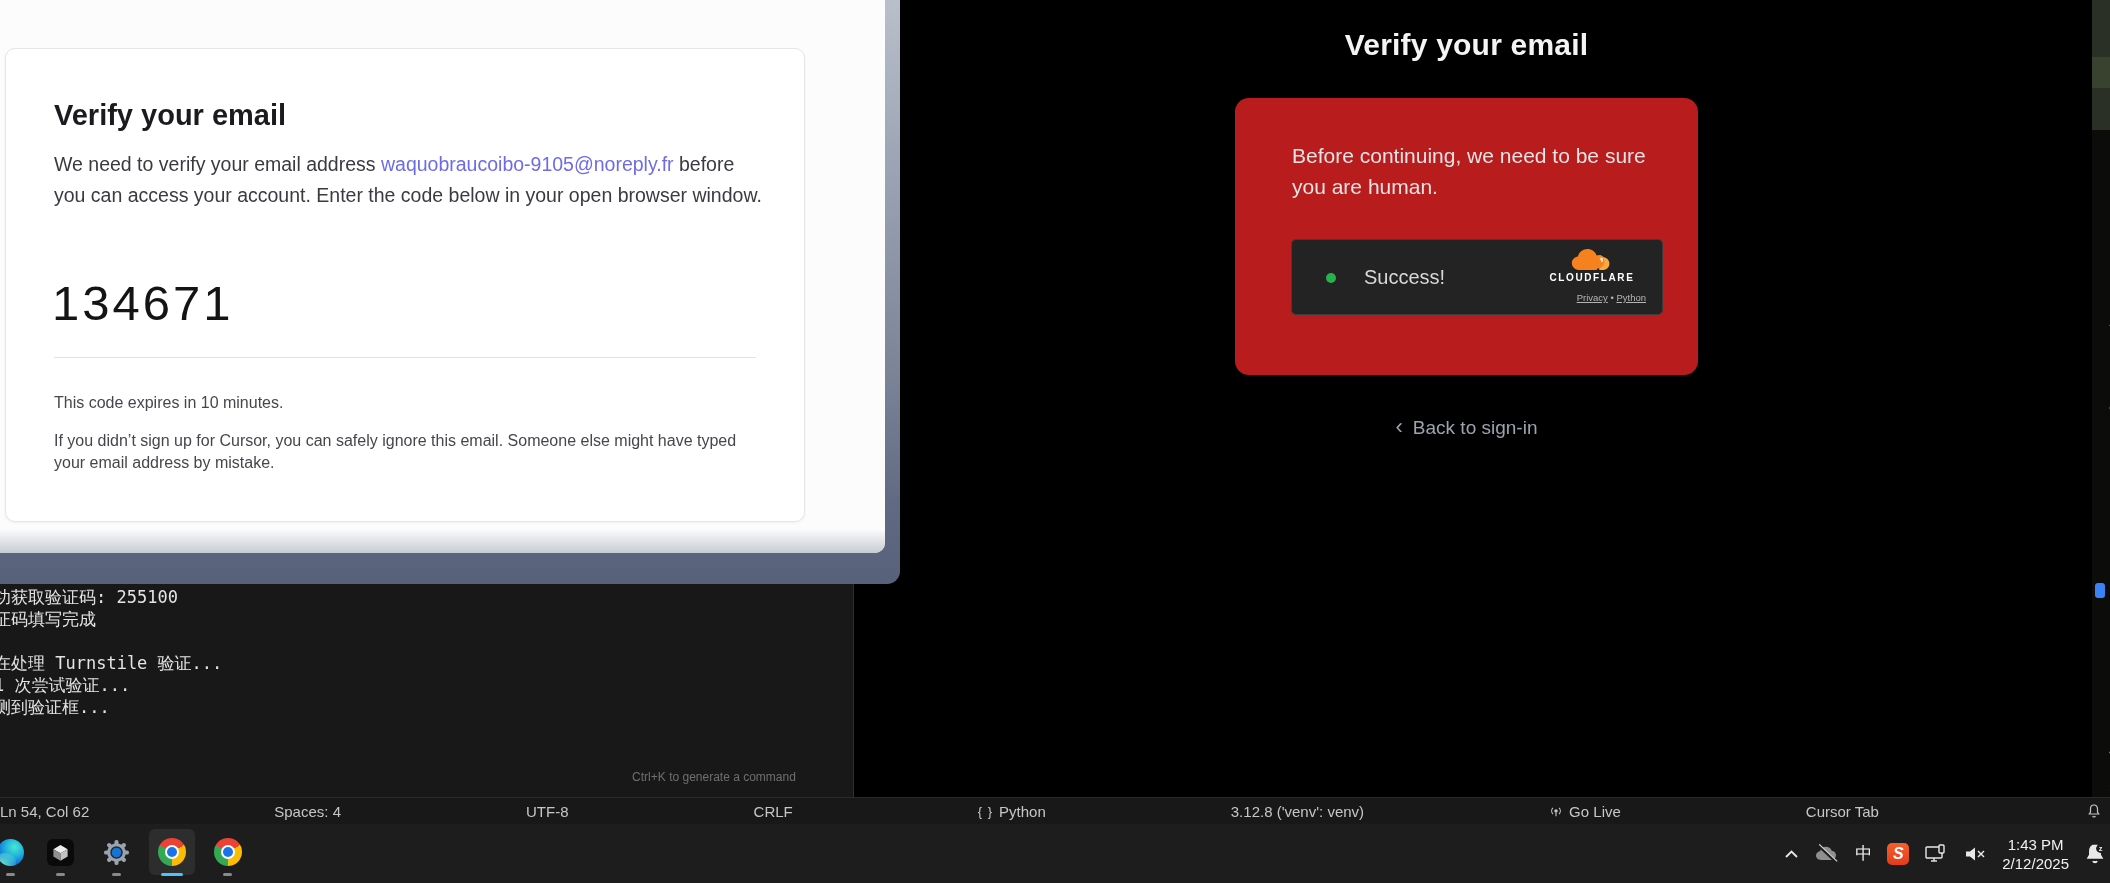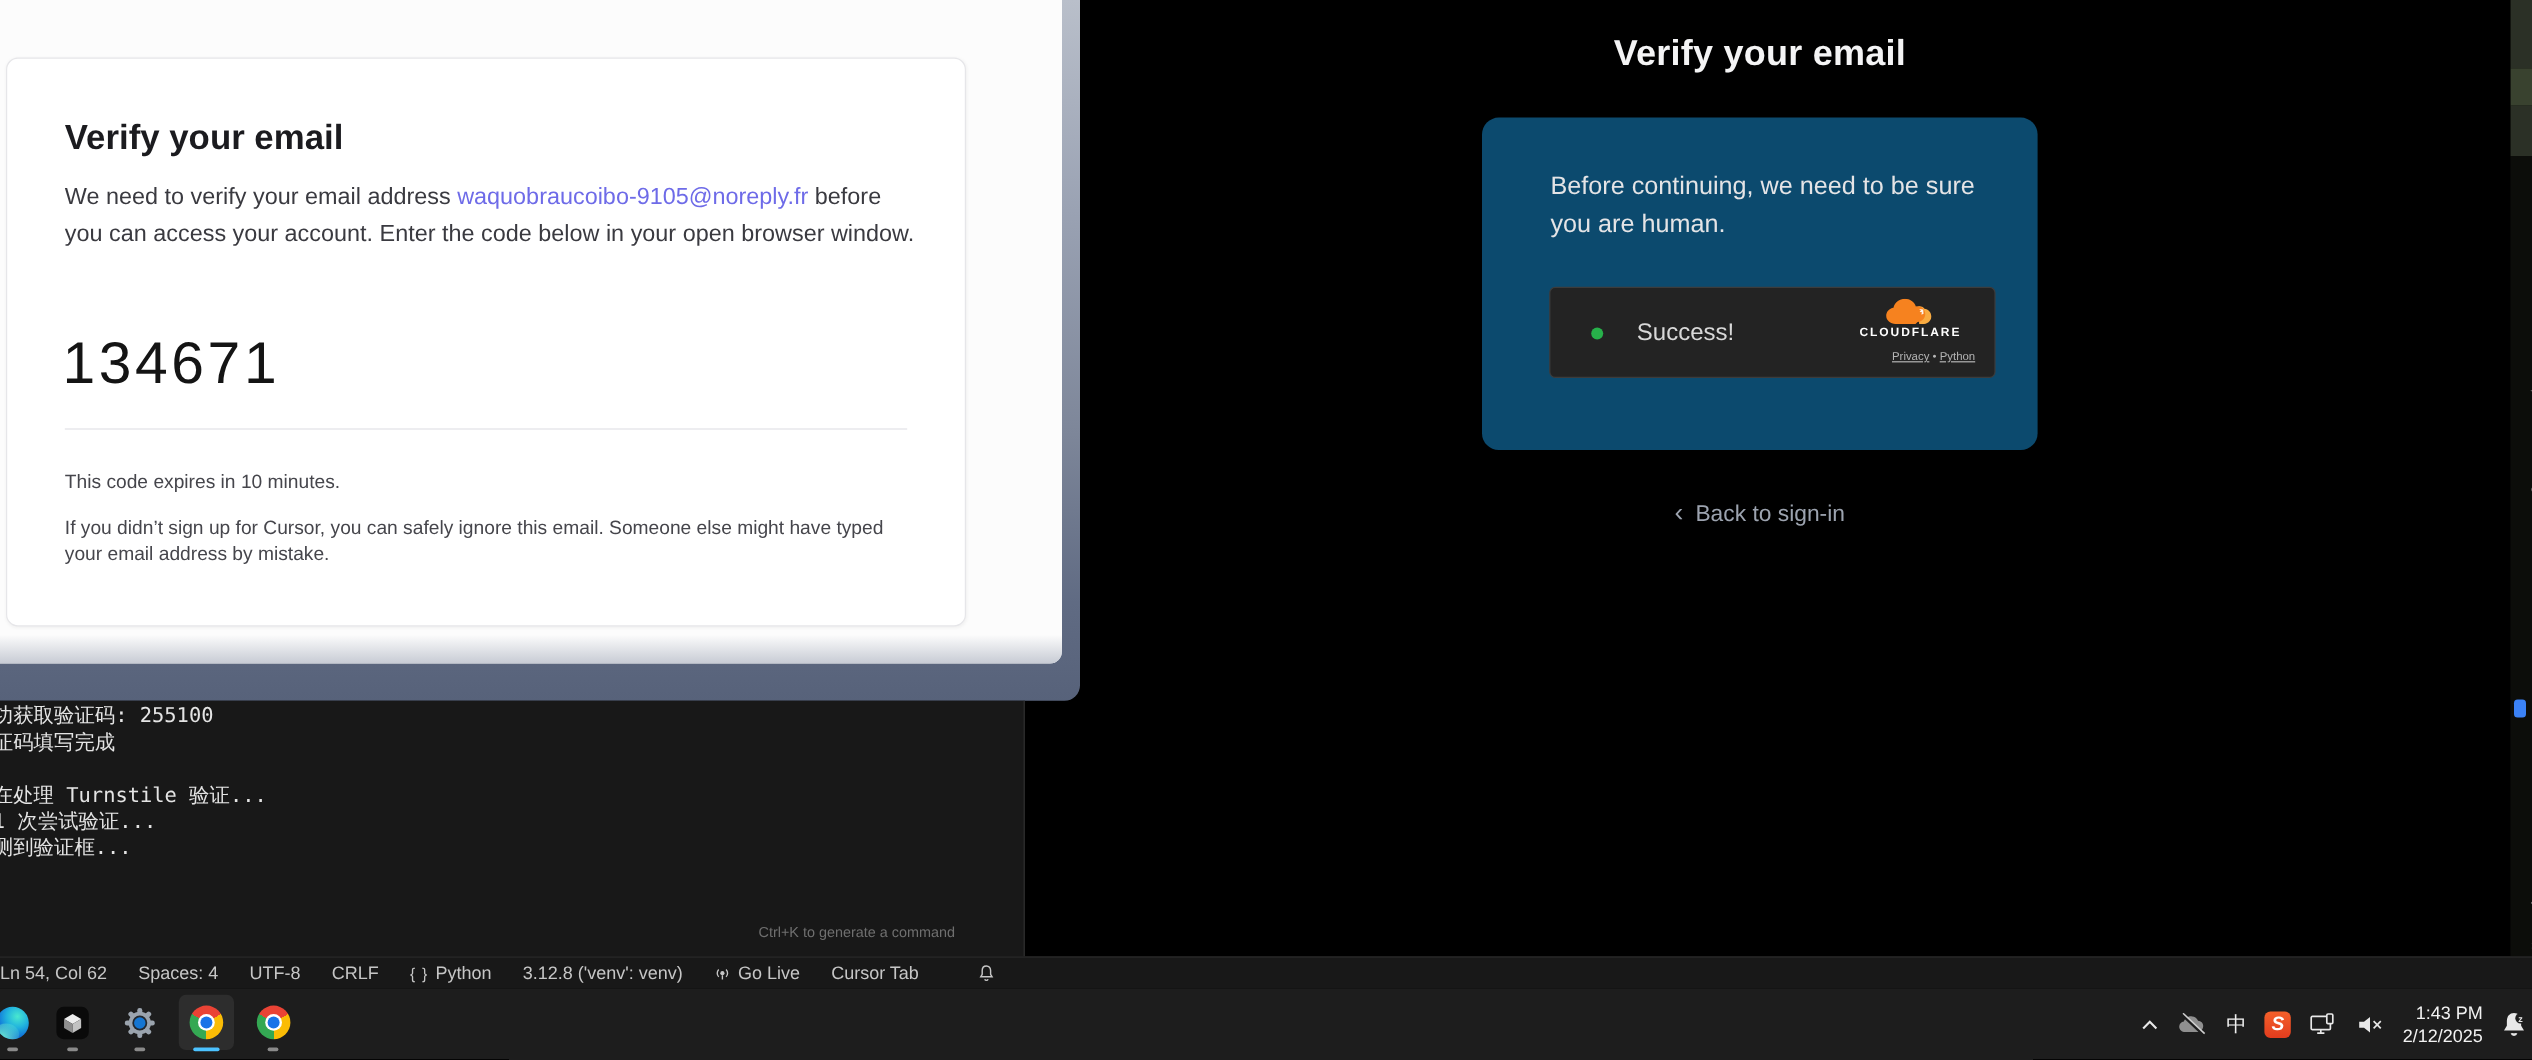--- a/index.html
+++ b/index.html
@@ -25,21 +25,21 @@
     letter-spacing:3px; color:#141414; }
   .email-divider { position:absolute; left:48px; top:308px; width:702px; height:1px; background:#e2e2e6; }
   .email-expiry { position:absolute; left:48px; top:345px; font-size:16px; color:#46464c; }
   .email-ignore { position:absolute; left:48px; top:381px; width:688px; font-size:16px; line-height:21.5px; color:#46464c; }
 
   
   #browser { position:absolute; left:900px; top:0; width:1192px; height:797px; background:#000; }
   .verify-wrap { position:absolute; left:335px; top:0; width:463px; }
   .verify-title { margin-top:28px; text-align:center; font-size:30px; font-weight:700; color:#f4f4f5; letter-spacing:.2px; }
   .verify-card { position:absolute; left:335px; top:98px; width:463px; height:277px;
-    background:#0c4a6e; border-radius:14px; }
+    background:#b91c1c; border-radius:14px; }
   .verify-prompt { position:absolute; left:57px; top:42px; width:368px; font-size:21px; line-height:31px; color:#e4e4e6; }
   .turnstile { position:absolute; left:56px; top:141px; width:372px; height:76px;
     background:#232323; border:1px solid #3c3c3c; border-radius:5px; }
   .ts-dot { position:absolute; left:34px; top:33px; width:10px; height:10px; border-radius:50%; background:#27b14a; }
   .ts-status { position:absolute; left:72px; top:26px; font-size:20px; color:#d8d8d8; }
   .ts-brand { position:absolute; right:14px; top:9px; width:112px; text-align:center; }
   .ts-cloud { display:block; margin:0 auto; }
   .ts-brand-name { font-size:10px; font-weight:800; letter-spacing:1.6px; color:#fff; margin-top:1px; }
   .ts-links { position:absolute; right:16px; top:52px; font-size:9.5px; color:#b5b5b5; }
   .ts-links a { color:#b5b5b5; text-decoration:underline; }
@@ -63,21 +63,21 @@
   #terminal { position:absolute; left:0; top:584px; width:854px; height:213px;
     background:#181818; border-right:1px solid #303030;
     font-family:"DejaVu Sans Mono", monospace; color:#e4e4e4; font-size:17px; overflow:hidden; }
   .term-line { position:absolute; left:0; white-space:pre; text-indent:-6px; line-height:20px; }
   .term-placeholder { position:absolute; left:714px; top:186px; transform:translateX(-50%);
     font-family:"Liberation Sans", sans-serif; font-size:12px; color:#6f6f6f; white-space:nowrap; }
 
   
   #statusbar { position:absolute; left:0; top:797px; width:2110px; height:27px;
     background:#181818; border-top:1px solid #2b2b2b;
-    display:flex; align-items:center; justify-content:flex-start; gap:26px;
+    display:flex; align-items:center; justify-content:space-between; gap:26px;
     font-size:15px; color:#c6c6c6; padding-right:8px; overflow:hidden; }
   .sb-item { display:flex; align-items:center; gap:6px; white-space:nowrap; cursor:pointer; }
   .sb-braces { font-size:13px; letter-spacing:1px; color:#c6c6c6; }
   .sb-bell { margin-left:22px; display:flex; align-items:center; }
 
   
   #taskbar { position:absolute; left:0; top:824px; width:2110px; height:59px; background:#1d1d1d; }
   .task-slot { position:absolute; top:5px; width:46px; height:46px; border-radius:6px;
     display:flex; align-items:center; justify-content:center; cursor:pointer; }
   .task-slot.active { background:#2d2d2d; }
@@ -97,21 +97,21 @@
     display:flex; align-items:center; justify-content:center; }
   .chrome-ring { width:14px; height:14px; border-radius:50%; background:#fff;
     display:flex; align-items:center; justify-content:center; }
   .chrome-core { width:10px; height:10px; border-radius:50%; background:#1a73e8; }
   
   #tray { position:absolute; right:4px; top:0; height:59px; display:flex; align-items:center; gap:15px; color:#e8e8e8; }
   .tray-item { display:flex; align-items:center; justify-content:center; cursor:pointer; }
   .ime-zh { font-size:17px; color:#f0f0f0; font-family:"DejaVu Sans", sans-serif; }
   .sogou { width:22px; height:22px; border-radius:5px; background:linear-gradient(180deg,#f4602a,#e23c1e);
     color:#fff; font-weight:800; font-size:16px; display:flex; align-items:center; justify-content:center; font-style:italic; }
-  .clock { text-align:right; font-size:15px; line-height:19px; color:#f1f1f1; }
+  .clock { text-align:center; font-size:15px; line-height:19px; color:#f1f1f1; }
 </style>
 </head>
 <body>
 
 <div id="screen">
 
   <div id="email-window">
     <div id="email-inner">
       <div class="email-card">
         <div class="email-title">Verify your email</div>

